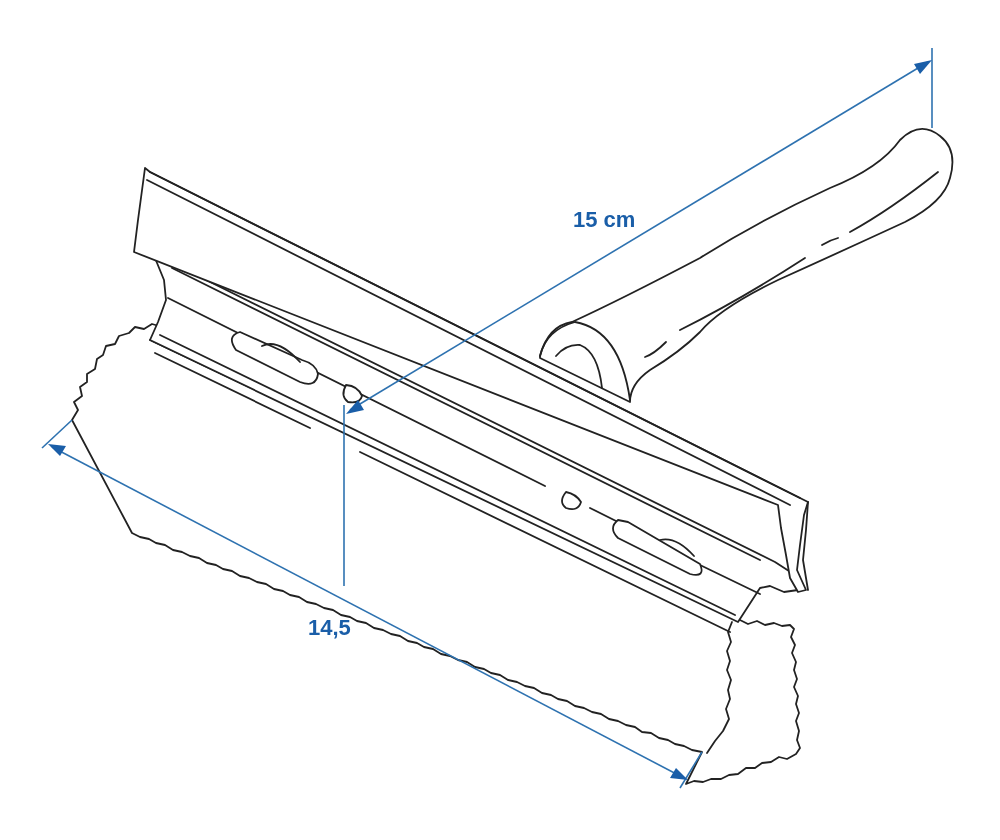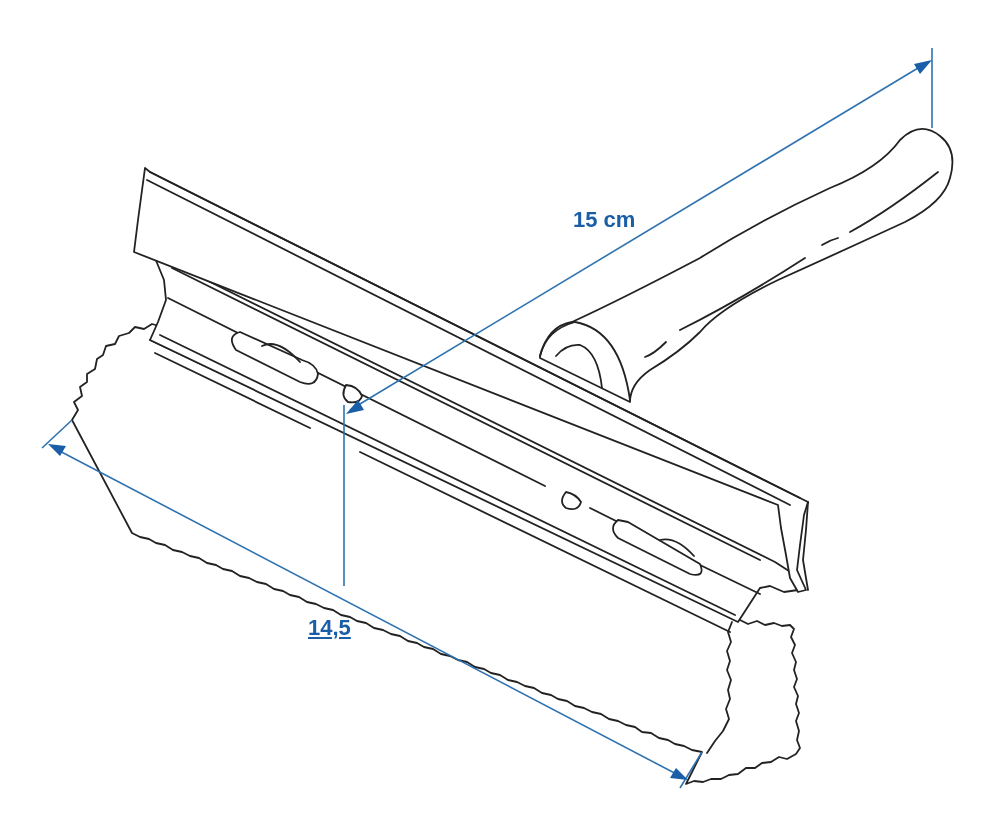--- a/index.html
+++ b/index.html
@@ -8,21 +8,21 @@
     .label {
       position: absolute;
       font-family: "Liberation Sans", sans-serif;
       font-weight: bold;
       font-size: 22px;
       color: #1a5ea8;
       white-space: nowrap;
       line-height: 1;
     }
     .label-width { left: 573px; top: 209px; }
-    .label-height { left: 308px; top: 617px; text-decoration: underline; }
+    .label-height { left: 308px; top: 617px; }
     svg .ink { fill: none; stroke: #222; stroke-width: 1.8; stroke-linejoin: round; stroke-linecap: round; }
     svg .ink-fill { fill: #ffffff; stroke: #222; stroke-width: 1.8; stroke-linejoin: round; stroke-linecap: round; }
     svg .dim { fill: none; stroke: #2e72b0; stroke-width: 1.6; }
     svg .arrow { fill: #1a5ea8; stroke: none; }
   </style>
 </head>
 <body>
 
 <div class="canvas">
   <svg width="1000" height="840" viewBox="0 0 1000 840" xmlns="http://www.w3.org/2000/svg">

